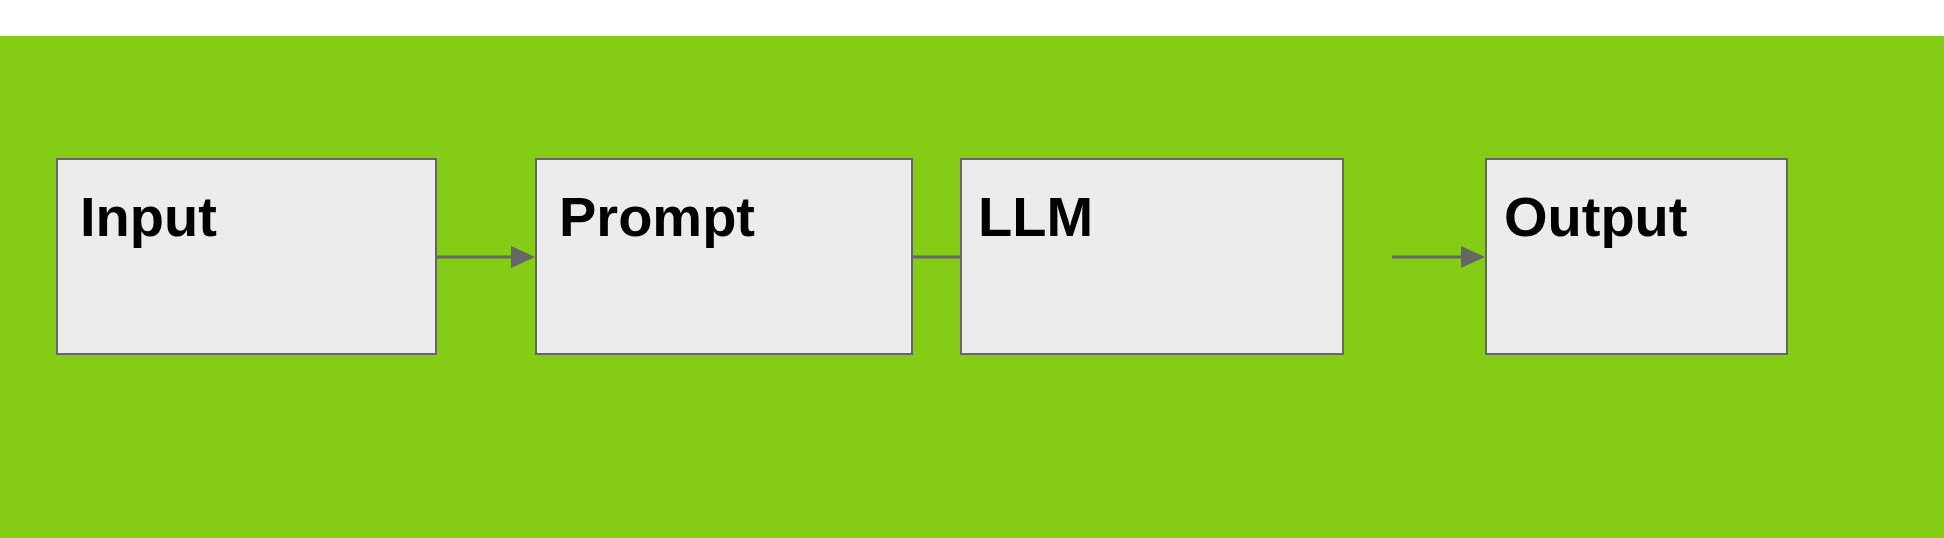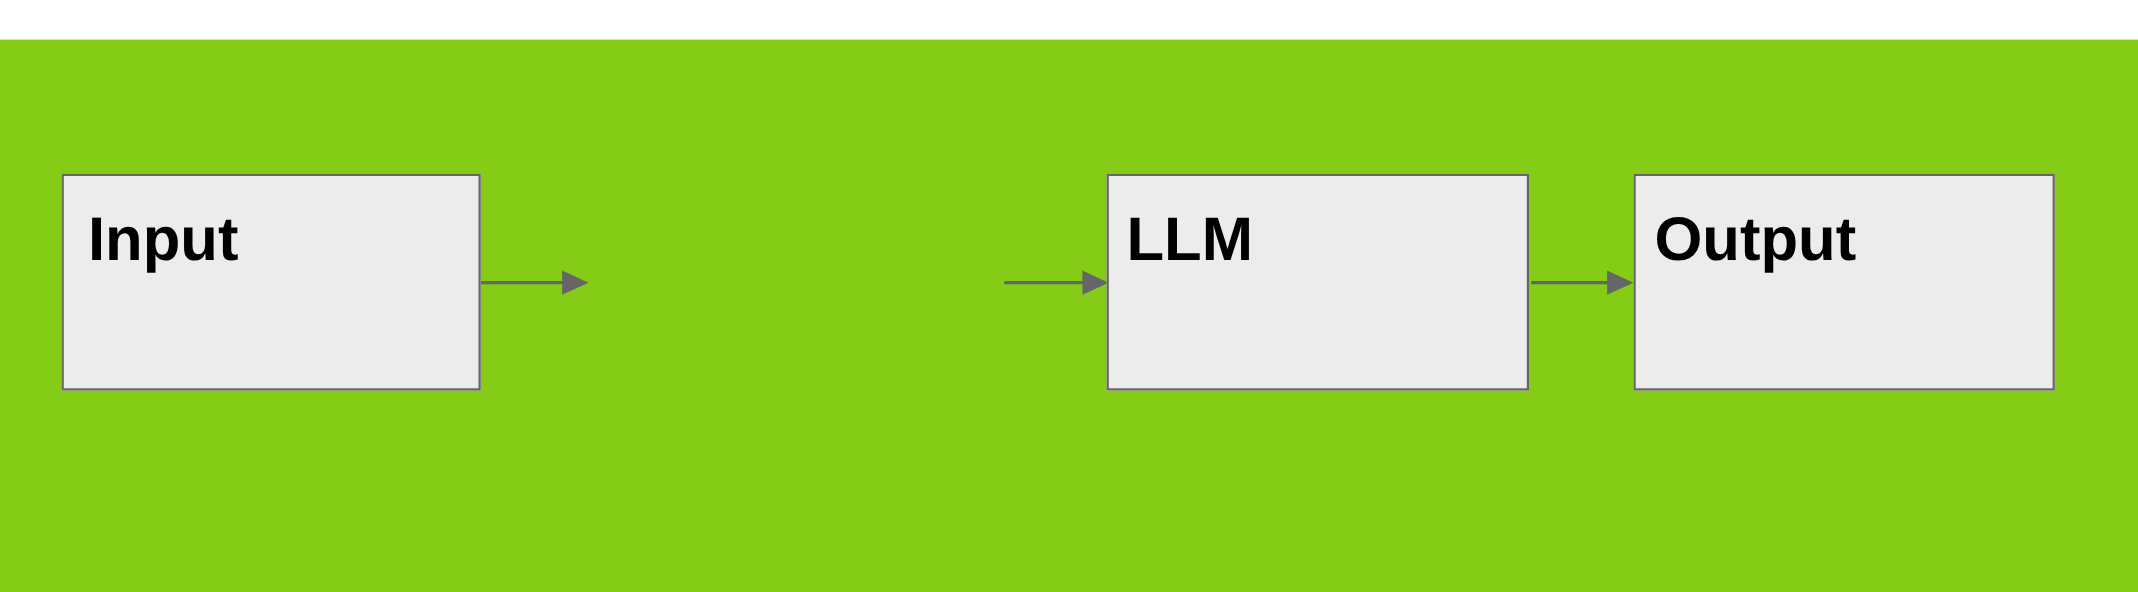--- a/index.html
+++ b/index.html
@@ -28,22 +28,22 @@
   .node-label {
     font-size: 56px;
     font-weight: bold;
     line-height: 1;
     color: #000000;
     letter-spacing: 0px;
     white-space: nowrap;
   }
   #node-input  { left: 56px;   width: 381px; }
   #node-prompt { left: 535px;  width: 378px; }
-  #node-llm    { left: 1006px; width: 384px; padding-left: 16px; }
-  #node-output { left: 1485px; width: 383px; padding-left: 17px; }
+  #node-llm    { left: 960px; width: 384px; padding-left: 16px; }
+  #node-output { left: 1485px; width: 303px; padding-left: 17px; }
 
   .edges-layer {
     position: absolute;
     left: 0;
     top: 0;
     width: 1944px;
     height: 538px;
     pointer-events: none;
   }
   .edge-line { stroke: #666666; stroke-width: 3; }
@@ -90,20 +90,23 @@
     <g>
       <line class="edge-line" x1="1392" y1="221" x2="1464" y2="221"></line>
       <polygon class="edge-head" points="1461,210 1485,221 1461,232"></polygon>
     </g>
   </svg>
 
   <div class="node" id="node-input">
     <div class="node-label">Input</div>
   </div>
 
+  <div class="node" id="node-prompt">
+    <div class="node-label">Prompt</div>
+  </div>
 
   <div class="node" id="node-llm">
     <div class="node-label">LLM</div>
   </div>
 
   <div class="node" id="node-output">
     <div class="node-label">Output</div>
   </div>
 
 

